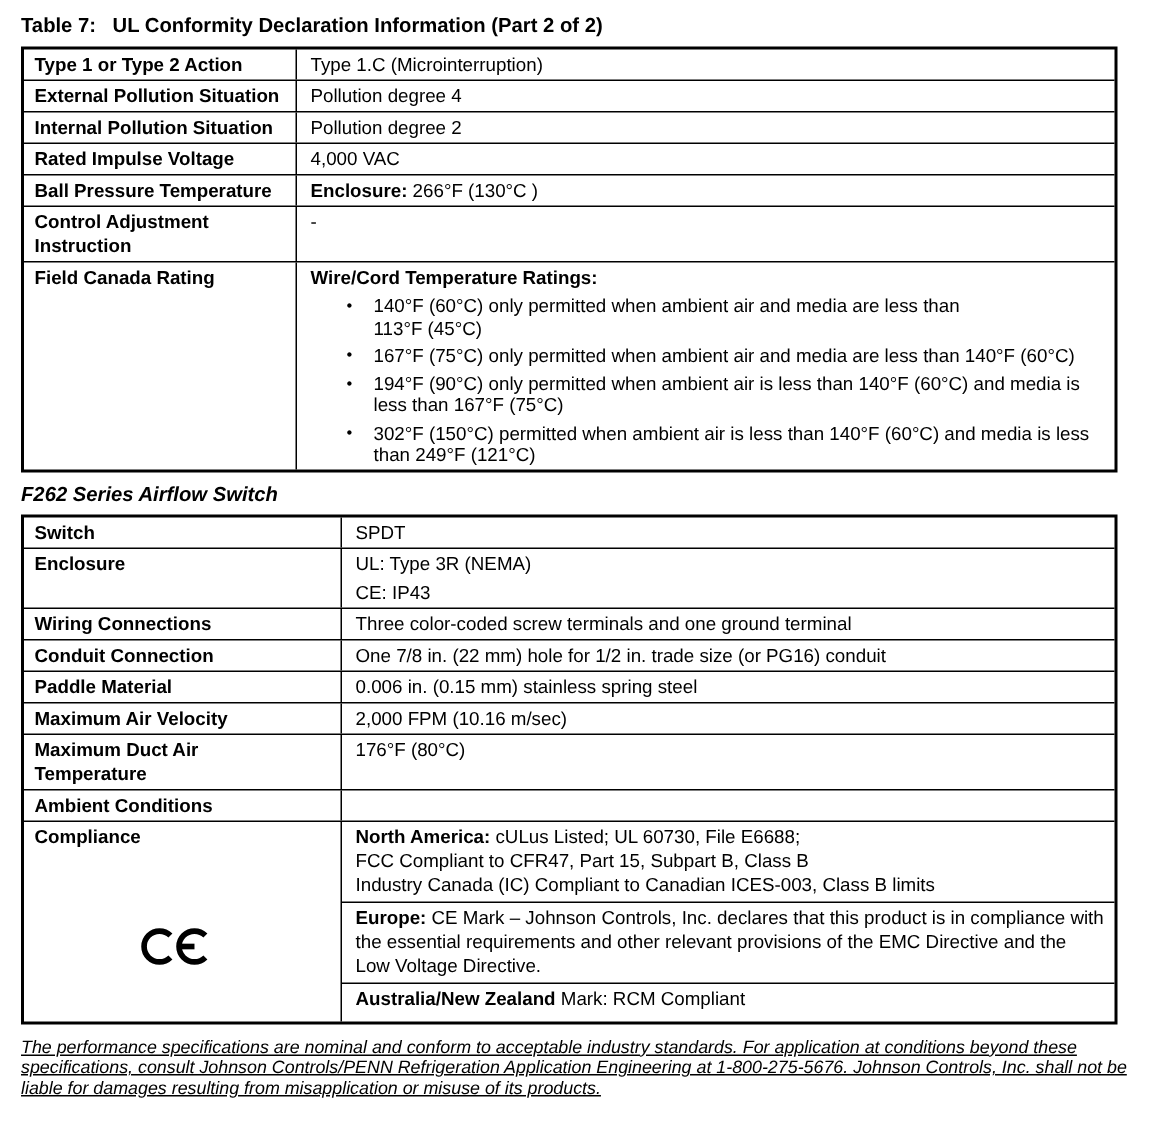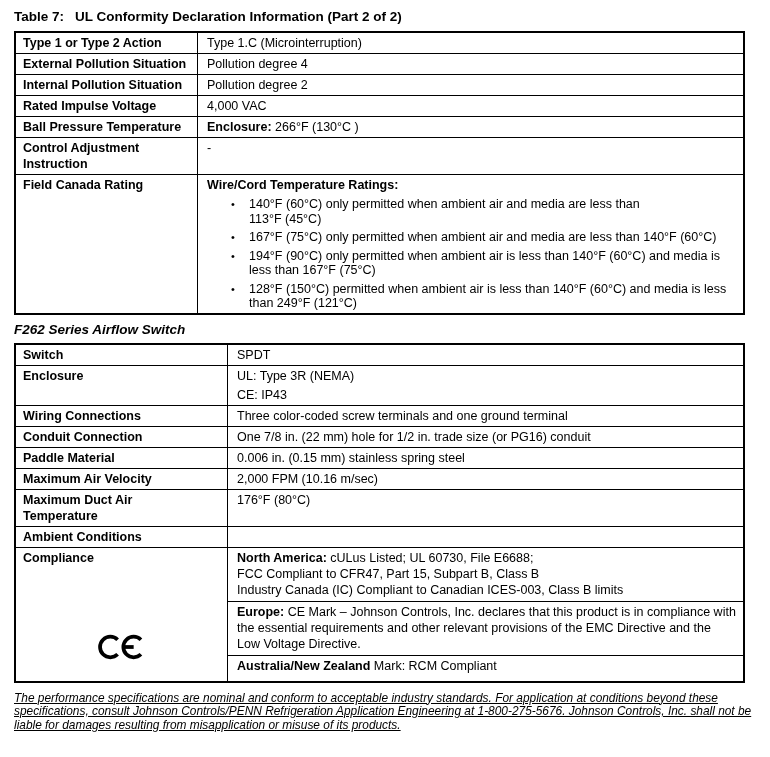--- a/index.html
+++ b/index.html
@@ -32,21 +32,21 @@
   .bullet-item { display: flex; margin-top: 4px; padding-left: 24px; line-height: 14.5px; }
   .bullet-marker { flex: 0 0 18px; font-size: 11px; }
   .bullet-text { flex: 1; white-space: pre-line; }
 
   
   .tv.compliance { padding: 0; display: flex; flex-direction: column; }
   .sub { padding: 2px 6px 3px 9px; line-height: 16px; }
   .sub + .sub { border-top: 1.5px solid #000; }
   .sub-anz { flex: 1; min-height: 26px; }
   .sub-text { white-space: pre-line; }
-  .tl.compliance-label { display: flex; flex-direction: column; }
+  .tl.compliance-label { display: flex; }
   .ce-wrap { margin-top: 48px; text-align: center; }
   .ce-wrap svg { display: inline-block; }
 
   .section-heading {
     font-style: italic; font-weight: bold; font-size: 13.5px;
     margin: 7px 0 6px 0;
   }
 
   .footnote {
     width: 742px; margin-top: 9px;
@@ -110,21 +110,21 @@
           <li class="bullet-item">
               <span class="bullet-marker">•</span>
               <span class="bullet-text">167°F (75°C) only permitted when ambient air and media are less than 140°F (60°C)</span>
             </li>
           <li class="bullet-item">
               <span class="bullet-marker">•</span>
               <span class="bullet-text">194°F (90°C) only permitted when ambient air is less than 140°F (60°C) and media is less than 167°F (75°C)</span>
             </li>
           <li class="bullet-item">
               <span class="bullet-marker">•</span>
-              <span class="bullet-text">128°F (150°C) permitted when ambient air is less than 140°F (60°C) and media is less than 249°F (121°C)</span>
+              <span class="bullet-text">302°F (150°C) permitted when ambient air is less than 140°F (60°C) and media is less than 249°F (121°C)</span>
             </li>
         </ul>
       </div>
     </div>
 
   </div>
 
   <div class="section-heading">F262 Series Airflow Switch</div>
 
   <div class="tbl tbl2">

